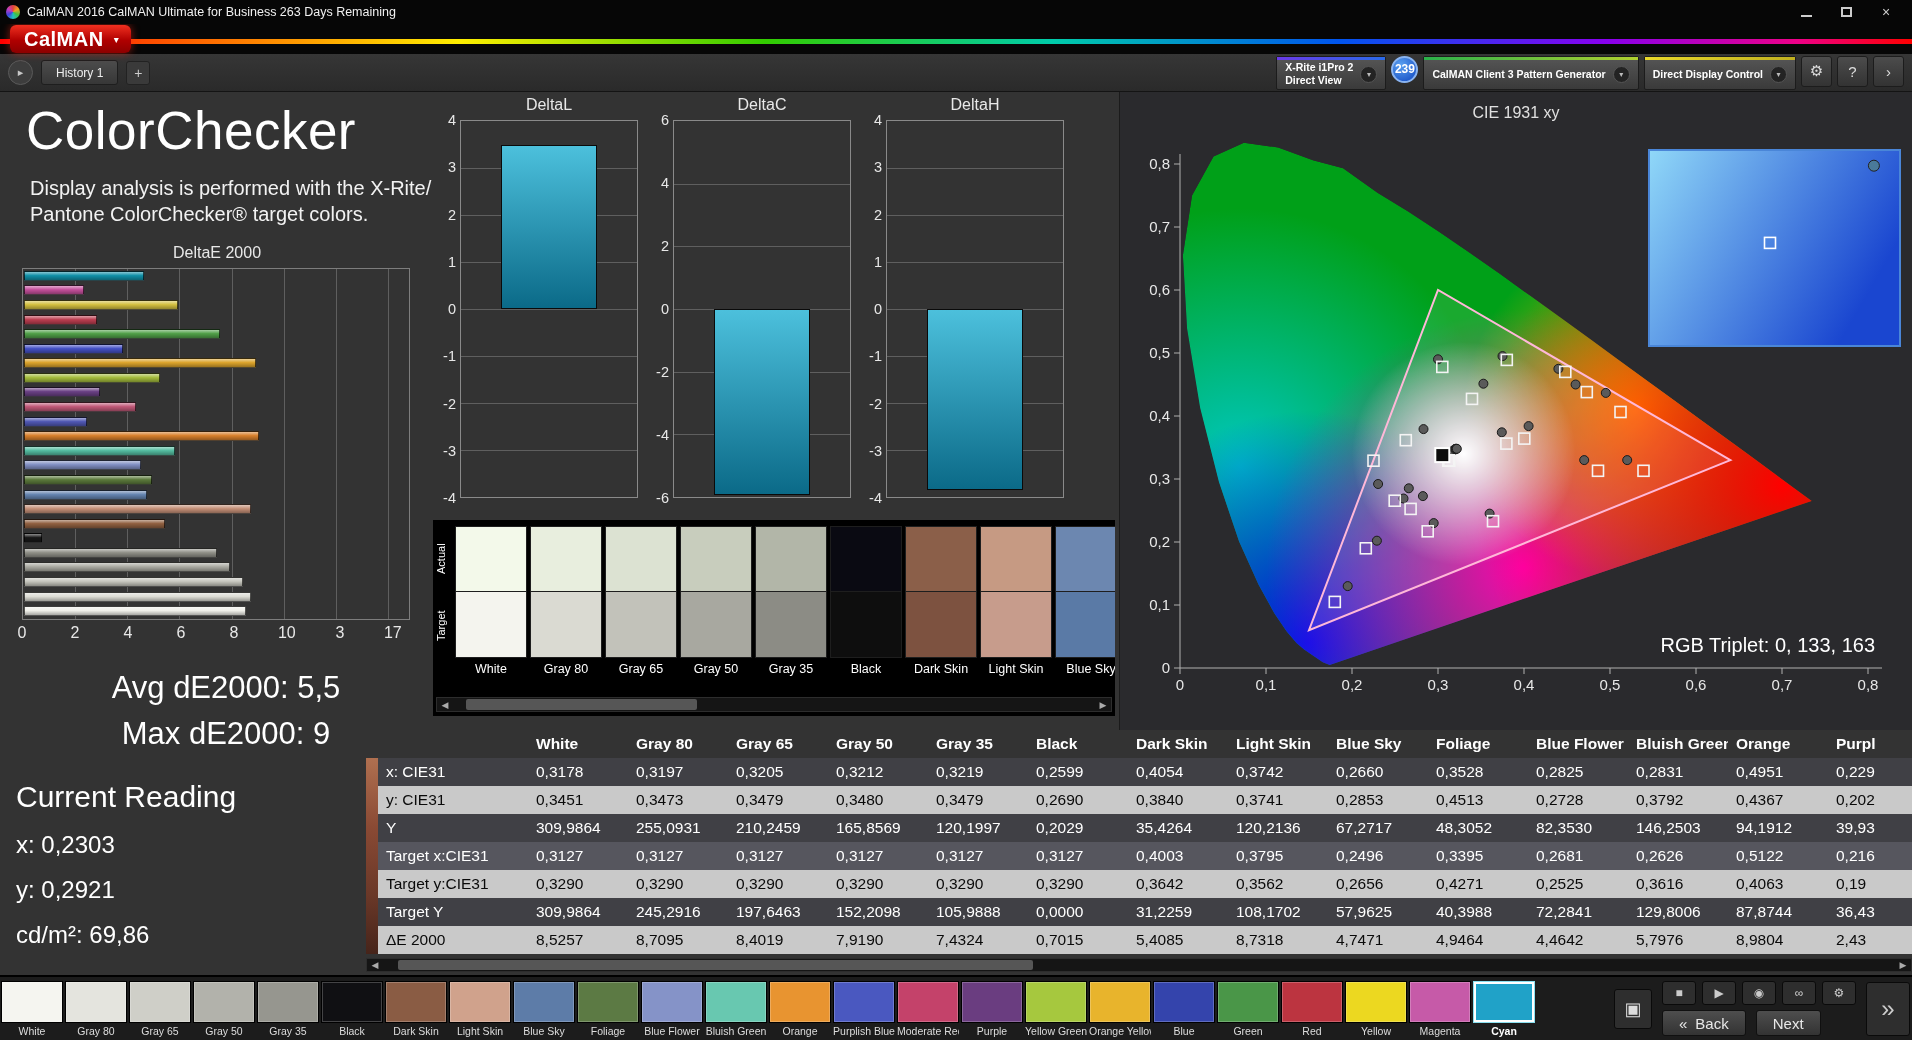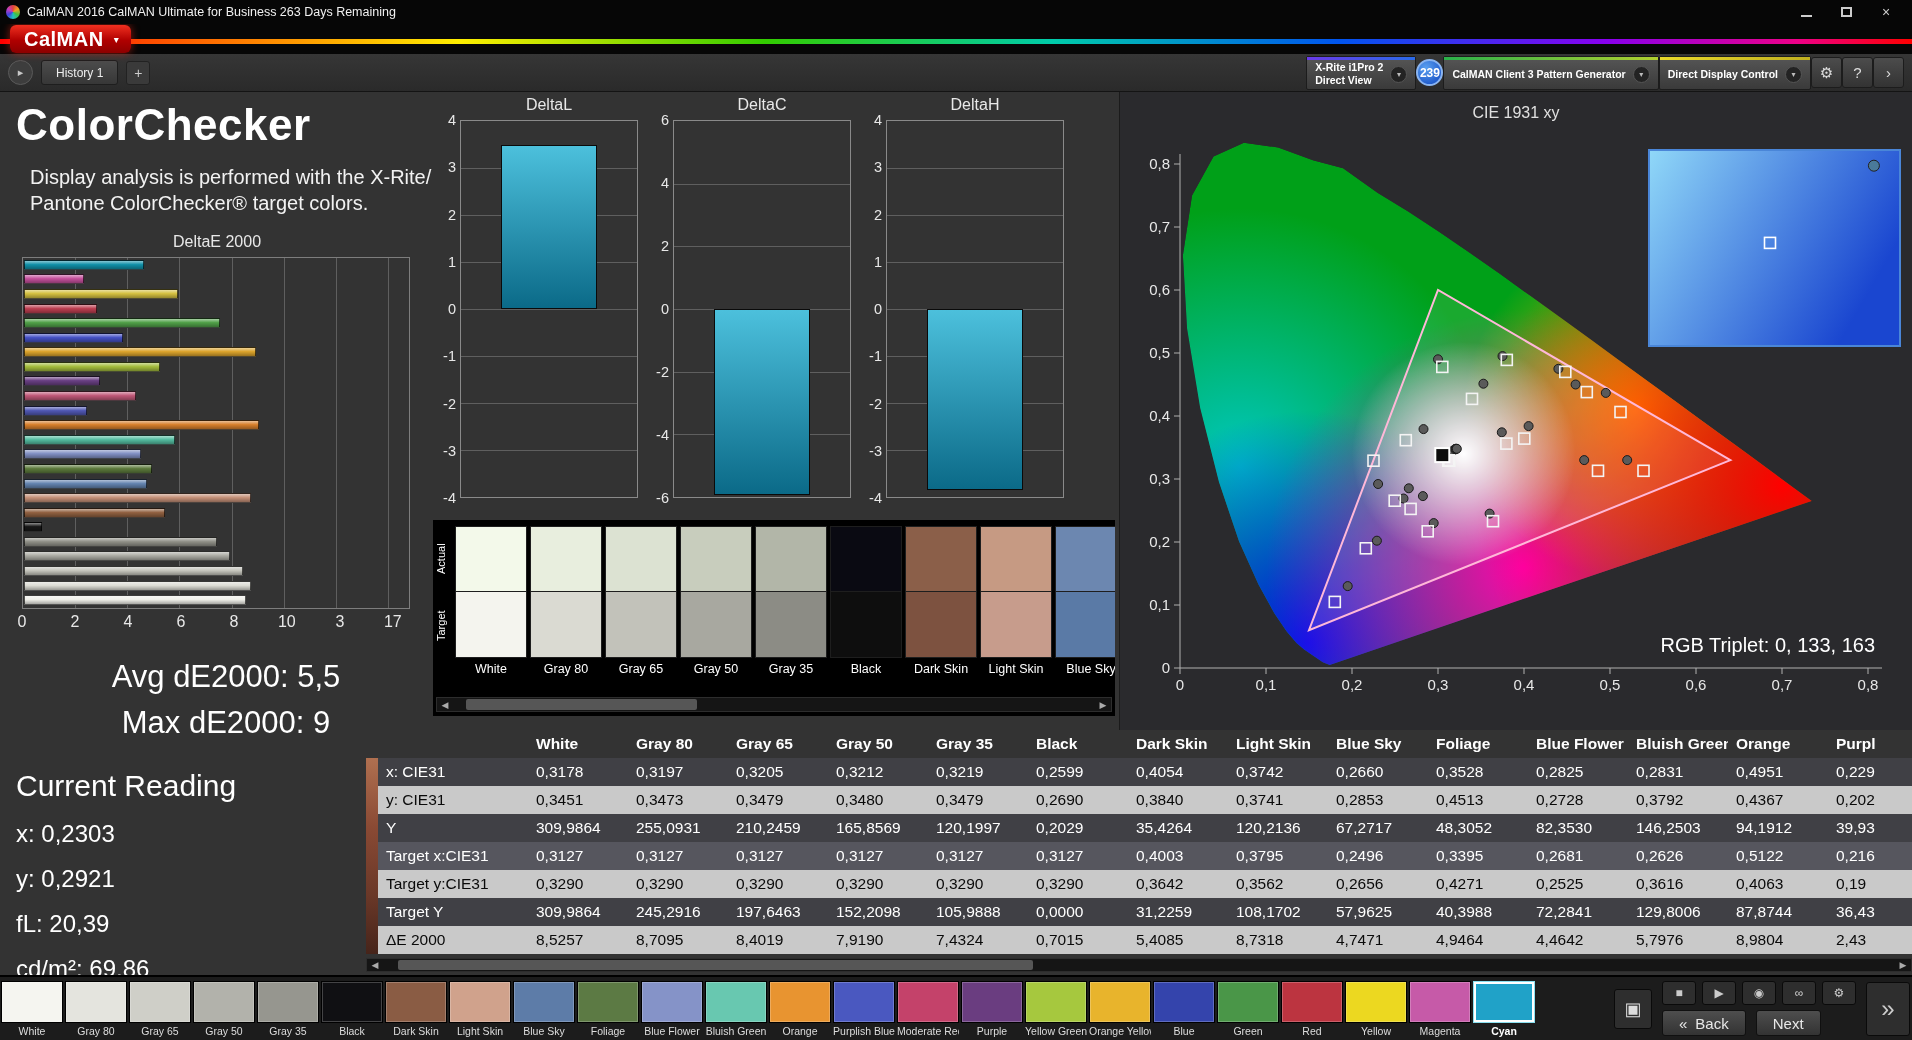--- a/index.html
+++ b/index.html
@@ -22,35 +22,35 @@
 .rainbow{position:absolute;left:0;top:15px;width:100%;height:5px;background:linear-gradient(90deg,#f00 0%,#f70 12%,#fe0 24%,#3c0 40%,#0ca 55%,#05e 70%,#80e 84%,#e08 94%,#f00 100%);}
 .calman-badge{position:absolute;left:10px;top:1px;height:28px;padding:0 12px 0 14px;background:linear-gradient(#f03020,#b00000 55%,#8c0000);border-radius:6px;display:flex;align-items:center;gap:10px;z-index:2;box-shadow:0 0 8px rgba(255,40,20,.55);}
 .calman-badge .word{font-size:20px;font-weight:bold;color:#fff;letter-spacing:.5px;}
 .calman-badge .caret{font-size:10px;color:#fff;}
 
 
 .tab-row{position:absolute;left:0;top:54px;width:100%;height:38px;background:linear-gradient(#363636,#2a2a2a);border-bottom:1px solid #141414;display:flex;align-items:center;padding:0 8px;gap:8px;z-index:3;}
 .nav-circle{width:25px;height:25px;border-radius:50%;background:#3d3d3d;border:1px solid #5a5a5a;color:#c8c8c8;font-size:11px;display:flex;align-items:center;justify-content:center;}
 .tab{height:25px;padding:0 14px;background:linear-gradient(#4c4c4c,#373737);border:1px solid #1e1e1e;border-radius:3px;font-size:12px;color:#eee;display:flex;align-items:center;}
 .add-tab{width:24px;height:24px;background:#3a3a3a;border:1px solid #222;border-radius:3px;color:#ccc;font-size:14px;display:flex;align-items:center;justify-content:center;}
-.device-group{margin-left:auto;display:flex;align-items:center;}
+.device-group{margin-left:auto;display:flex;align-items:flex-start;gap:5px;}
 .dev{position:relative;height:34px;background:linear-gradient(#565656,#3a3a3a);border:1px solid #1c1c1c;border-radius:2px;color:#fff;display:flex;align-items:center;gap:7px;padding:3px 8px 0 8px;}
 .dev::before{content:"";position:absolute;top:0;left:0;right:0;height:3px;}
 .dev.meter::before{background:linear-gradient(90deg,#6a3ae8,#2a6ae8);}
 .dev.source::before{background:linear-gradient(90deg,#2ab04a,#b0d030);}
 .dev.display::before{background:linear-gradient(90deg,#e8d82a,#c0b020);}
 .dev-lines{display:flex;flex-direction:column;align-items:flex-start;line-height:1.25;font-size:10.5px;font-weight:bold;}
 .dev .one{font-size:10.5px;font-weight:bold;}
 .dd{width:17px;height:17px;border-radius:50%;background:#232323;border:1px solid #555;display:flex;align-items:center;justify-content:center;font-size:8px;color:#bbb;flex:0 0 auto;}
 .badge{width:27px;height:27px;border-radius:50%;background:radial-gradient(circle at 35% 30%,#5aa0f0,#0f46c0);border:2px solid #8ab4f0;font-size:12px;font-weight:bold;color:#fff;display:flex;align-items:center;justify-content:center;}
 .sq{width:31px;height:31px;background:linear-gradient(#4c4c4c,#333);border:1px solid #1c1c1c;border-radius:3px;color:#ddd;font-size:15px;display:flex;align-items:center;justify-content:center;}
 
 
 .left-panel{position:absolute;left:16px;top:100px;width:480px;}
-.left-panel h1{font-size:44px;font-weight:700;color:#fff;margin:0 0 14px 0;letter-spacing:.5px;}
+.left-panel h1{font-size:53px;font-weight:400;color:#fff;margin:0 0 14px 10px;letter-spacing:.5px;}
 .desc{font-size:20px;line-height:1.32;margin-left:14px;width:440px;color:#f2f2f2;white-space:pre-line;}
 .de-wrap{margin:16px 0 0 6px;width:470px;}
 .de-title{width:390px;text-align:center;font-size:16px;color:#e8e8e8;margin-bottom:6px;}
 .de-plot{position:relative;width:388px;height:352px;border:1px solid #7d7d7d;}
 .vgrid{position:absolute;top:0;bottom:0;width:1px;background:#5f5f5f;}
 .hbar{position:absolute;left:1px;height:10px;border:1px solid rgba(0,0,0,.65);background:linear-gradient(to bottom,rgba(255,255,255,.5),rgba(255,255,255,0) 45%,rgba(0,0,0,.30)),var(--c);background-blend-mode:normal;}
 .de-xaxis{position:relative;width:392px;height:22px;margin-top:4px;font-size:16px;color:#e8e8e8;}
 .xlab{position:absolute;transform:translateX(-50%);}
 .avg{margin-top:24px;width:420px;text-align:center;font-size:31px;color:#fff;}
 .maxl{margin-top:10px;width:420px;text-align:center;font-size:31px;color:#fff;}
@@ -226,21 +226,20 @@
           <div class="xlab" style="left: 67.5676%;">10</div>
           <div class="xlab" style="left: 81.0811%;">3</div>
           <div class="xlab" style="left: 94.5946%;">17</div>
         </div>
     </div>
     <div class="avg">Avg dE2000: 5,5</div>
     <div class="maxl">Max dE2000: 9</div>
     <h2 class="cr-title">Current Reading</h2>
     <div class="cr-line">x: 0,2303</div>
     <div class="cr-line">y: 0,2921</div>
-    <div class="cr-line">fL: 20,39</div>
     <div class="cr-line">cd/m²: 69,86</div>
   </section>
 
   <section class="delta-charts">
     <div class="dchart" style="left:0">
       <div class="dtitle">DeltaL</div>
       <div class="drow">
           <div class="dlabels">
             <div class="ylab" style="top: 0%;">4</div>
             <div class="ylab" style="top: 12.5%;">3</div>

